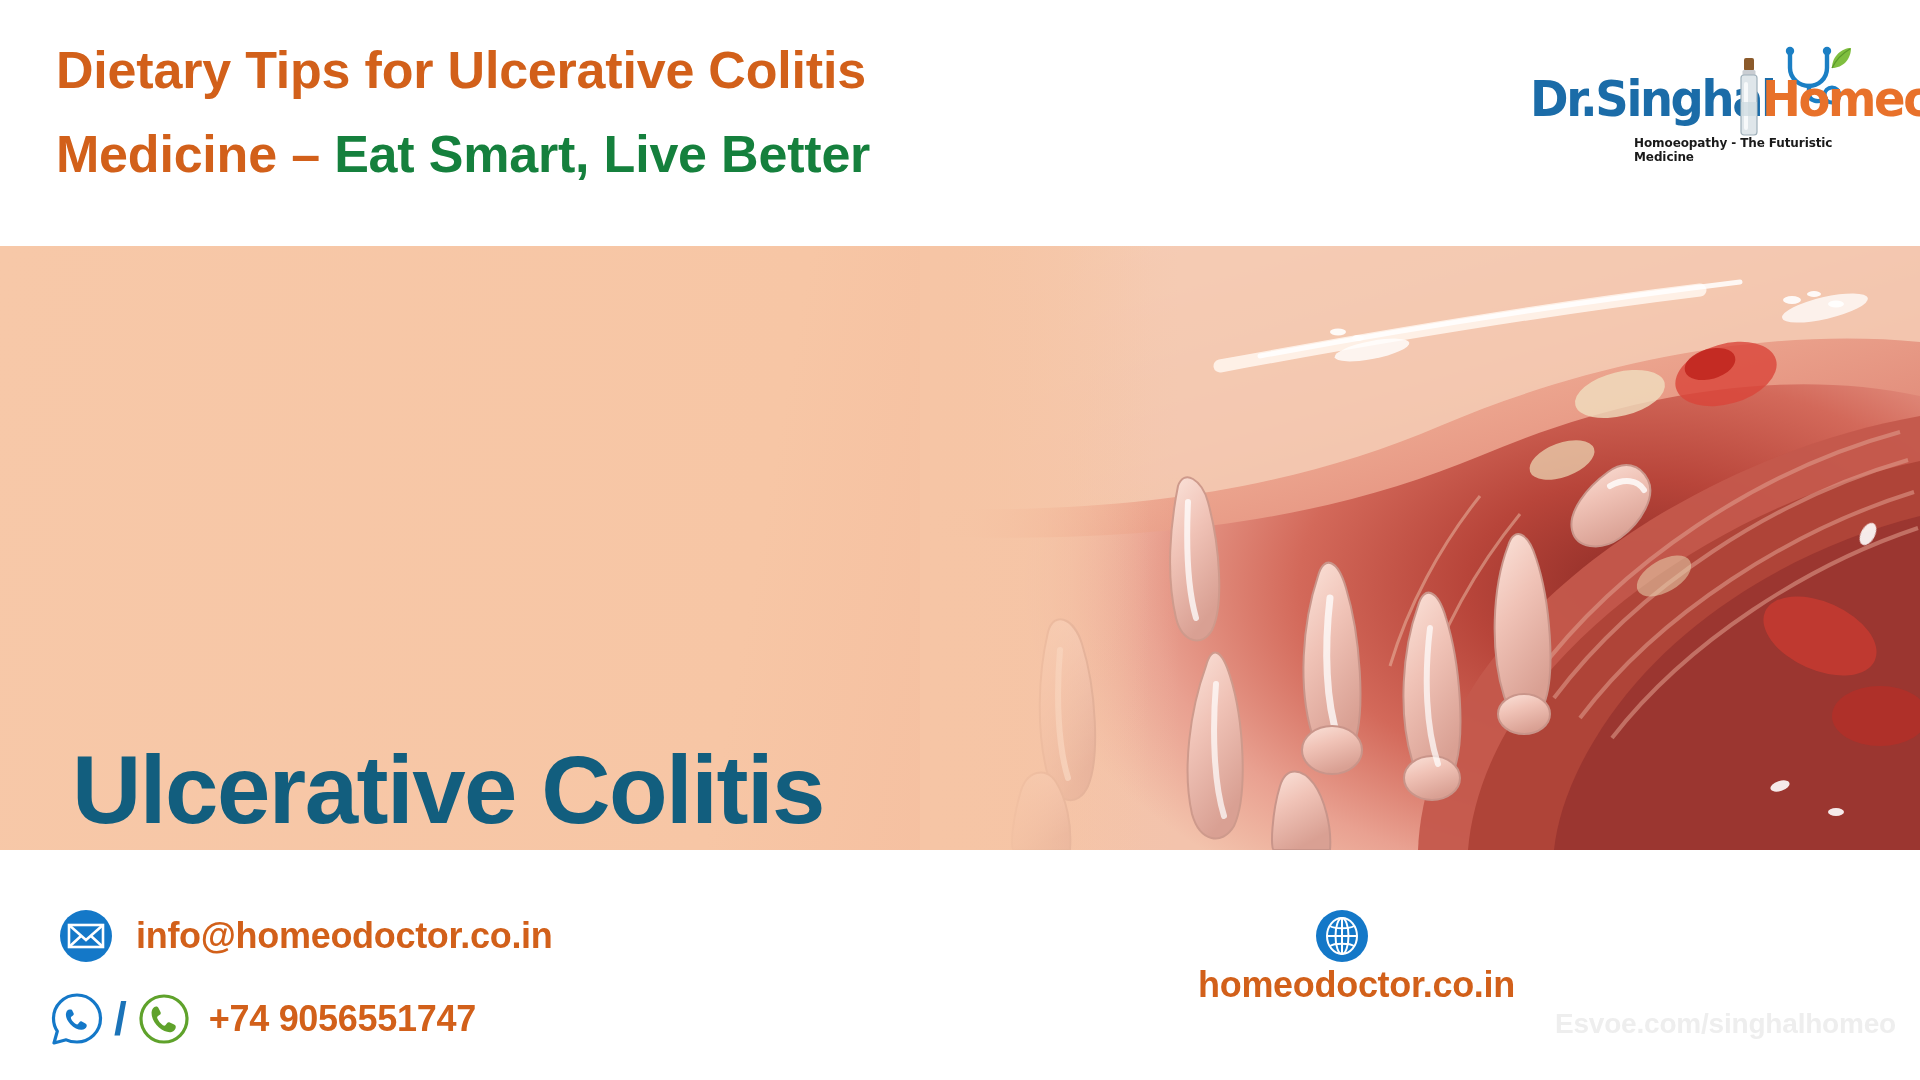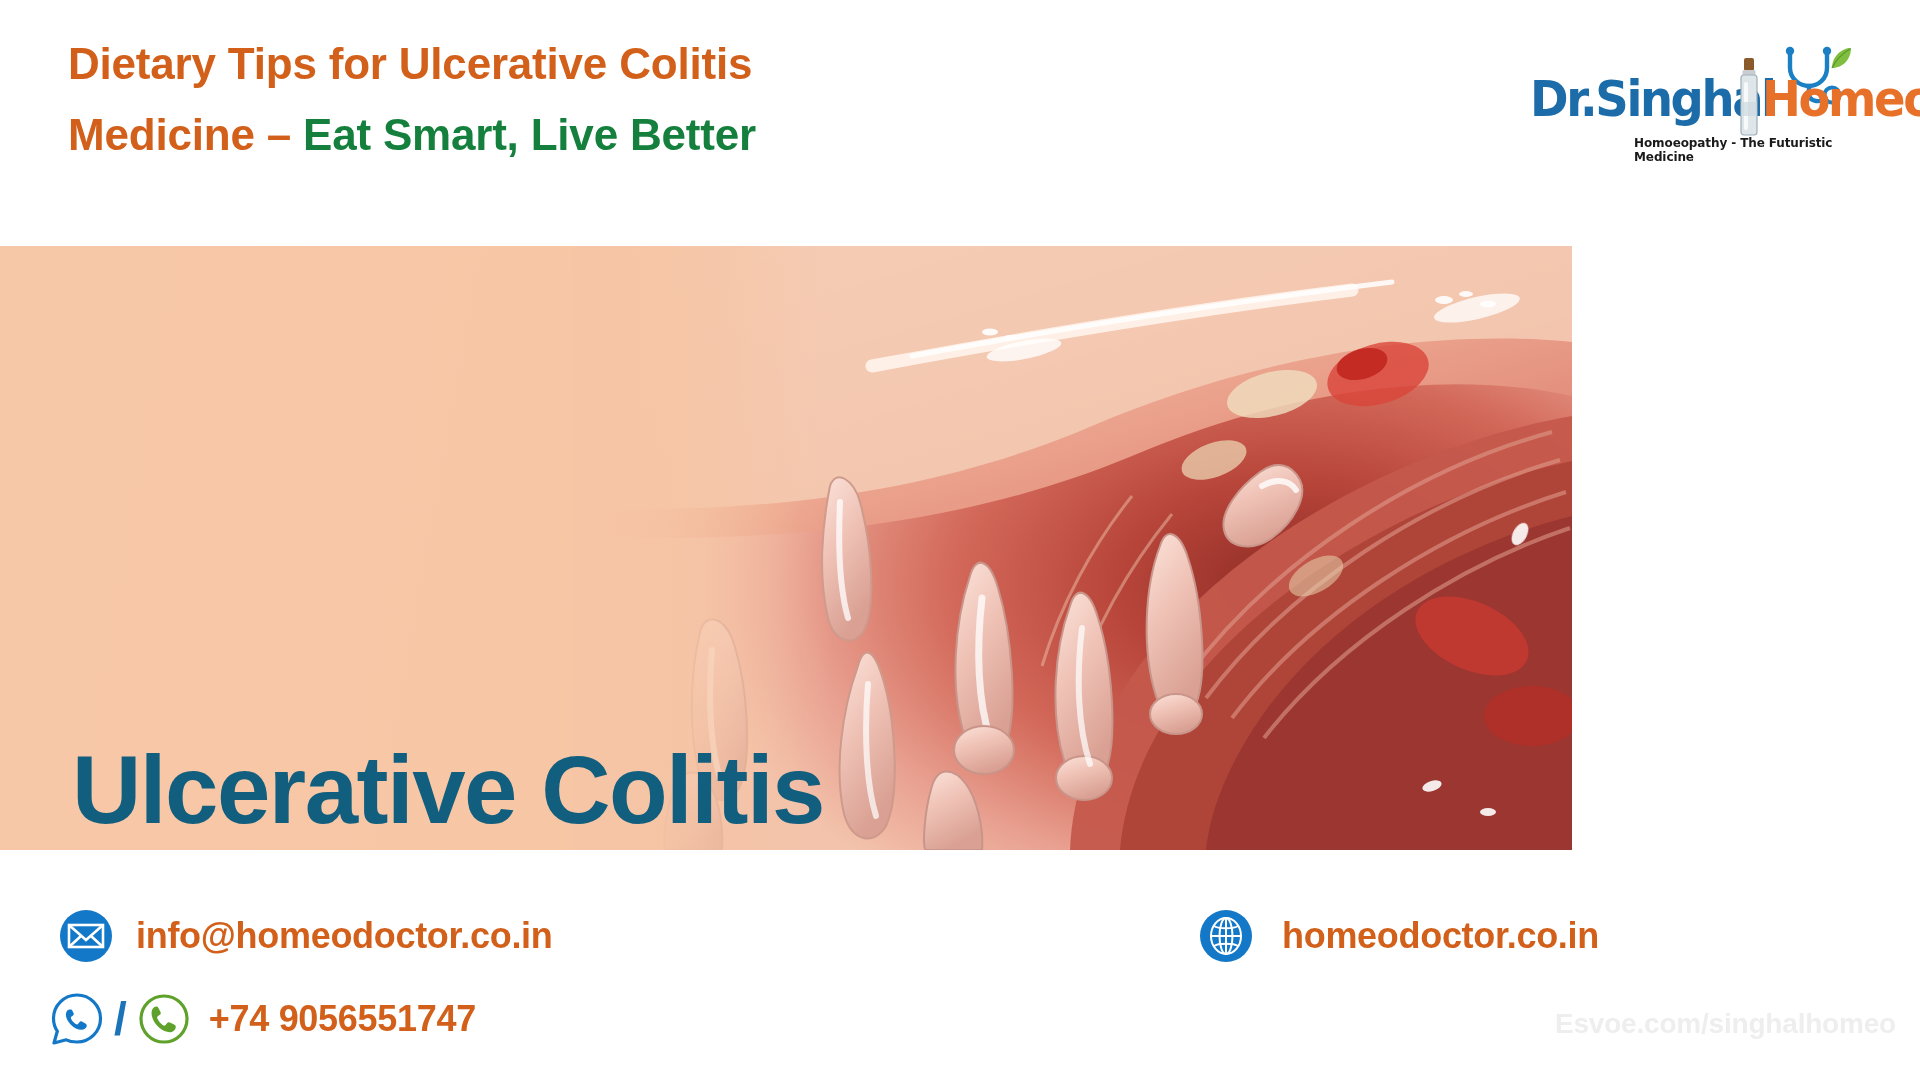--- a/index.html
+++ b/index.html
@@ -10,22 +10,22 @@
     overflow:hidden;
   }
   .page { position:relative; width:1920px; height:1080px; background:#fff; }
 
   
   .header {
     position:absolute; left:0; top:0; width:1920px; height:246px;
     background:#ffffff;
   }
   .headline {
-    position:absolute; left:68px; top:28px; width:1100px;
-    font-size:44px; font-weight:bold; line-height:1.62;
+    position:absolute; left:56px; top:28px; width:1100px;
+    font-size:52px; font-weight:bold; line-height:1.62;
     letter-spacing:-0.2px;
   }
   .hl-orange { color:#D2601A; }
   .hl-blue   { color:#15803d; }
 
   
   .logo {
     position:absolute; right:30px; top:62px;
     width:360px; height:108px;
   }
@@ -45,21 +45,21 @@
   .logo-tag {
     position:absolute; left:104px; top:74px;
     font-size:12px; font-weight:bold; color:#1a1a1a;
     letter-spacing:-0.1px; font-family:"DejaVu Sans", sans-serif;
   }
   .bottle { position:absolute; left:206px; top:-4px; width:26px; height:80px; }
   .stetho { position:absolute; left:250px; top:-16px; width:72px; height:62px; }
 
   
   .banner {
-    position:absolute; left:0; top:246px; width:1572px; height:604px;
+    position:absolute; left:0; top:246px; width:1920px; height:604px;
     overflow:hidden;
     background:#F6C5A5;
   }
   .banner-bg {
     position:absolute; inset:0;
     background:linear-gradient(100deg,#F7C8A8 0%,#F7C6A5 40%,#F5BFA0 54%,#F2B396 60%,#EFAD92 66%,#efab90 72%);
   }
   .endo {
     position:absolute; right:0; top:0; width:1000px; height:604px;
     overflow:hidden;
@@ -77,21 +77,21 @@
   }
 
   
   .footer {
     position:absolute; left:0; top:850px; width:1920px; height:230px;
     background:#ffffff; border-top-left-radius:34px;text-align:right;
   }
   .contact-row { position:absolute; display:flex; align-items:center; }
   .row-email { left:58px; top:58px; }
   .row-phone { left:48px; top:140px; }
-  .row-web   { left:1198px; top:58px; }
+  .row-web   { left:1198px; top:58px;flex-direction:column; }
   .ct-text {
     font-size:36px; font-weight:bold; color:#D2601A;
     letter-spacing:-0.3px; white-space:nowrap;
   }
   .ic { flex:none; display:block; }
   .ic-email { width:56px; height:56px; margin-right:22px; }
   .ic-web   { width:56px; height:56px; margin-right:28px; }
   .ic-wa    { width:58px; height:58px; }
   .ic-call  { width:54px; height:54px; margin-right:18px; }
   .slash {

